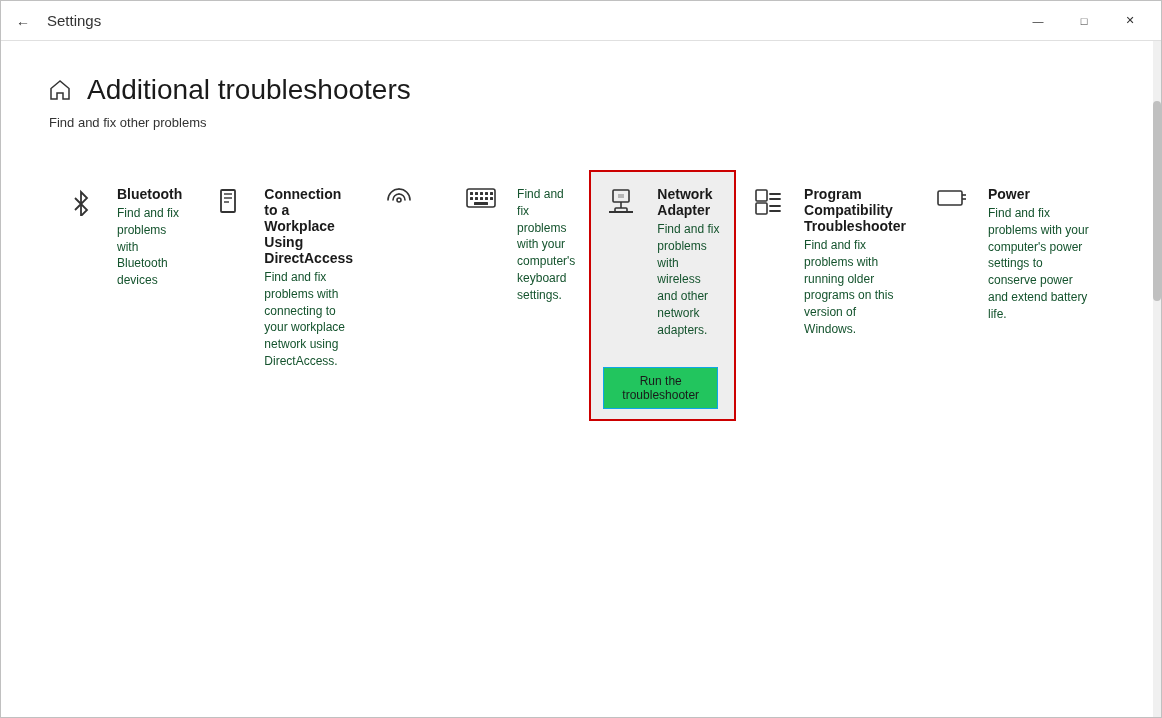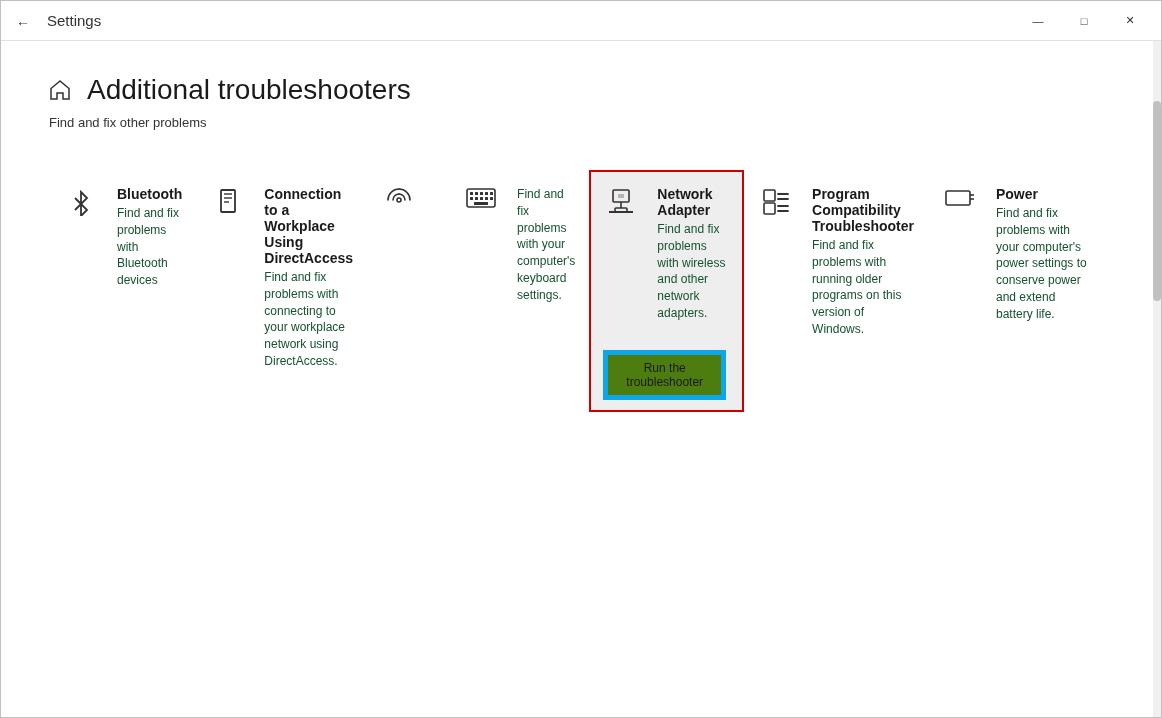--- a/index.html
+++ b/index.html
@@ -178,22 +178,22 @@
 
     .item-action {
       display: flex;
       justify-content: flex-end;
       width: 100%;
       margin-top: 10px;
       padding-right: 4px;
     }
 
     .run-btn {
-      background: #4d7c0f;
-      border: 5px solid #0ea5e9;
+      background: #22c55e;
+      border: 1px solid #0ea5e9;
       padding: 6px 18px;
       font-size: 12px;
       color: #1a1a1a;
       cursor: pointer;
       font-family: 'Segoe UI', Arial, sans-serif;
     }
 
     .scrollbar-track {
       width: 8px;
       background: #f0f0f0;

